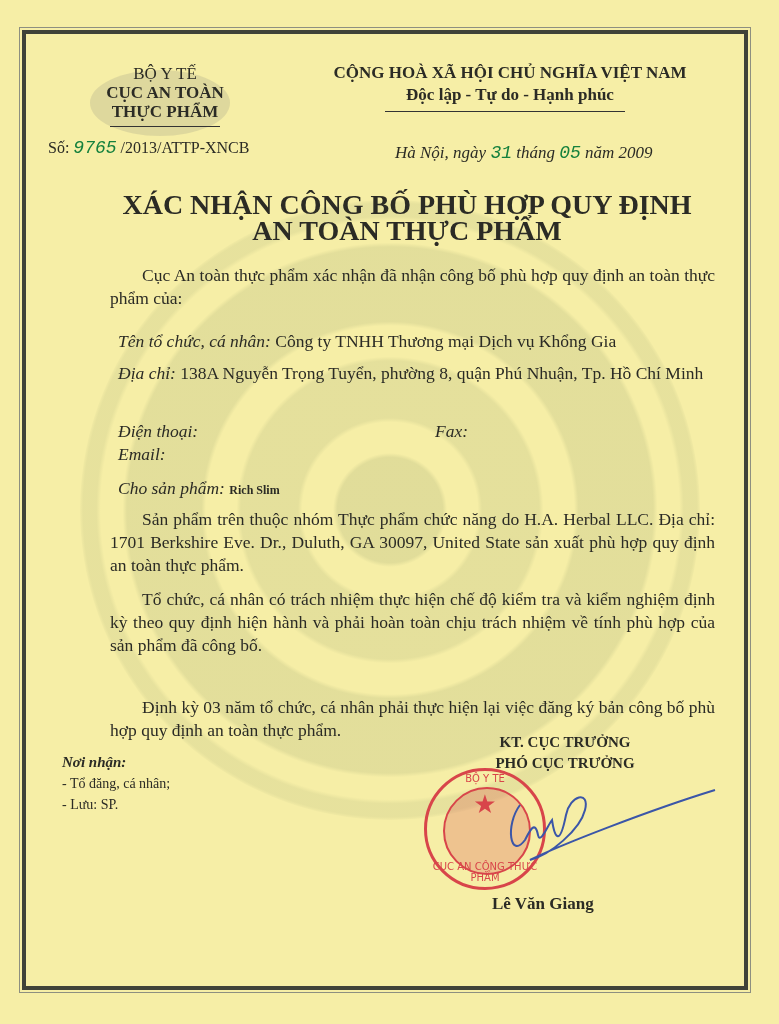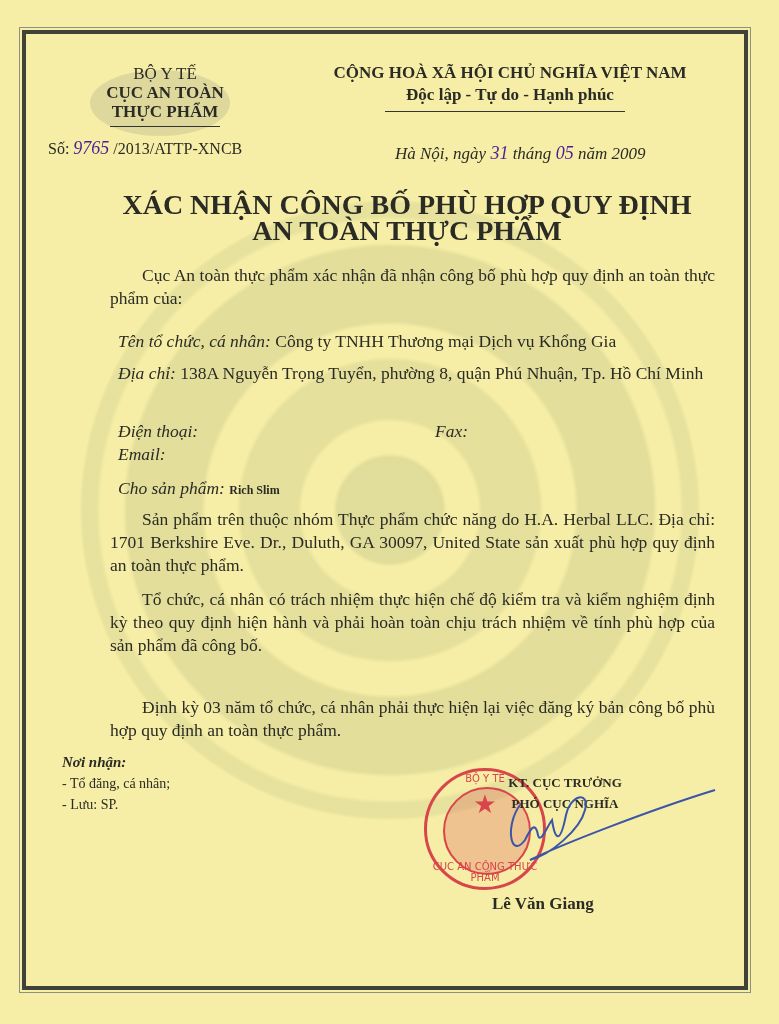--- a/index.html
+++ b/index.html
@@ -8,31 +8,31 @@
   .frame{position:absolute;left:22px;top:30px;width:726px;height:960px;
          border:4px solid #3f4238;box-shadow:0 0 0 2px #f6eea6,0 0 0 3px #8d8f80;box-sizing:border-box;}
   .emblem{position:absolute;left:80px;top:200px;width:620px;height:620px;border-radius:50%;
           background:radial-gradient(circle,rgba(150,160,110,.22) 0 12%,rgba(246,238,166,0) 13% 20%,rgba(150,160,110,.18) 21% 34%,rgba(246,238,166,0) 35% 42%,rgba(150,160,110,.2) 43% 60%,rgba(246,238,166,0) 61% 66%,rgba(150,160,110,.16) 67% 70%,rgba(246,238,166,0) 71%);}
   .abs{position:absolute;}
   .center{text-align:center;}
   .org{left:60px;top:64px;width:210px;font-size:17px;line-height:19px;}
   .orgline{position:absolute;left:110px;top:126px;width:110px;border-top:1px solid #333;}
   .logo-oval{position:absolute;left:90px;top:70px;width:140px;height:66px;border-radius:50%;background:rgba(150,150,130,.25);}
   .so{left:48px;top:138px;font-size:16px;}
-  .hand{color:#4c1d95;font-family:Liberation Serif, serif;font-style:italic;font-size:18px;}
+  .hand{color:#15803d;font-family:Liberation Mono, monospace;font-style:italic;font-size:18px;}
   .nation{left:300px;top:62px;width:420px;font-size:17px;font-weight:bold;line-height:22px;}
   .natline{position:absolute;left:385px;top:111px;width:240px;border-top:1px solid #333;}
   .date{left:395px;top:143px;font-size:17px;font-style:italic;}
   .title{left:107px;top:192px;width:600px;font-size:28px;font-weight:bold;line-height:26px;}
   .body{left:110px;width:605px;font-size:17.5px;line-height:23px;}
   .justify{text-align:justify;}
   .it{font-style:italic;}
   .bold{font-weight:bold;}
   .recv{left:62px;top:752px;font-size:14px;line-height:21px;}
-  .sig{left:450px;top:772px;width:230px;font-size:13px;font-weight:bold;line-height:21px;}
+  .sig{left:450px;top:732px;width:230px;font-size:15px;font-weight:bold;line-height:21px;}
   .stamp{position:absolute;left:424px;top:768px;width:122px;height:122px;border-radius:50%;border:3px solid #d8454a;box-sizing:border-box;}
   .stamp .inner{position:absolute;left:16px;top:16px;width:84px;height:84px;border-radius:50%;border:2px solid #d8454a;background:rgba(216,69,74,.25);}
   .stamp .star{position:absolute;left:0;width:100%;top:18px;text-align:center;color:#d8454a;font-size:26px;}
   .stamp .txt{position:absolute;bottom:4px;width:100%;text-align:center;color:#d8454a;font-size:10px;font-family:"DejaVu Sans",sans-serif;}
   .stamp .ttop{position:absolute;top:2px;width:100%;text-align:center;color:#d8454a;font-size:10px;font-family:"DejaVu Sans",sans-serif;}
   .name{left:492px;top:894px;font-size:17px;font-weight:bold;}
 </style>
 </head>
 <body>
 
@@ -100,20 +100,20 @@
 
 <div class="stamp">
   <div class="ttop">BỘ Y TẾ</div>
   <div class="inner"></div>
   <div class="star">★</div>
   <div class="txt">CỤC AN CỘNG THỰC PHẨM</div>
 </div>
 
 <div class="abs sig center">
   <div>KT. CỤC TRƯỞNG</div>
-  <div>PHÓ CỤC NGHĨA</div>
+  <div>PHÓ CỤC TRƯỞNG</div>
 </div>
 
 <svg class="abs" style="left:500px;top:785px" width="220" height="80">
   <path d="M20 20 C5 40,10 75,25 55 C30 45,35 35,38 50 C40 60,48 40,52 35 C55 55,60 60,66 30 C70 10,90 5,85 25 C80 45,50 70,30 75 C60 60,150 25,215 5" fill="none" stroke="#3b56a8" stroke-width="2"></path>
 </svg>
 
 <div class="abs name">Lê Văn Giang</div>
 
 </body></html>

